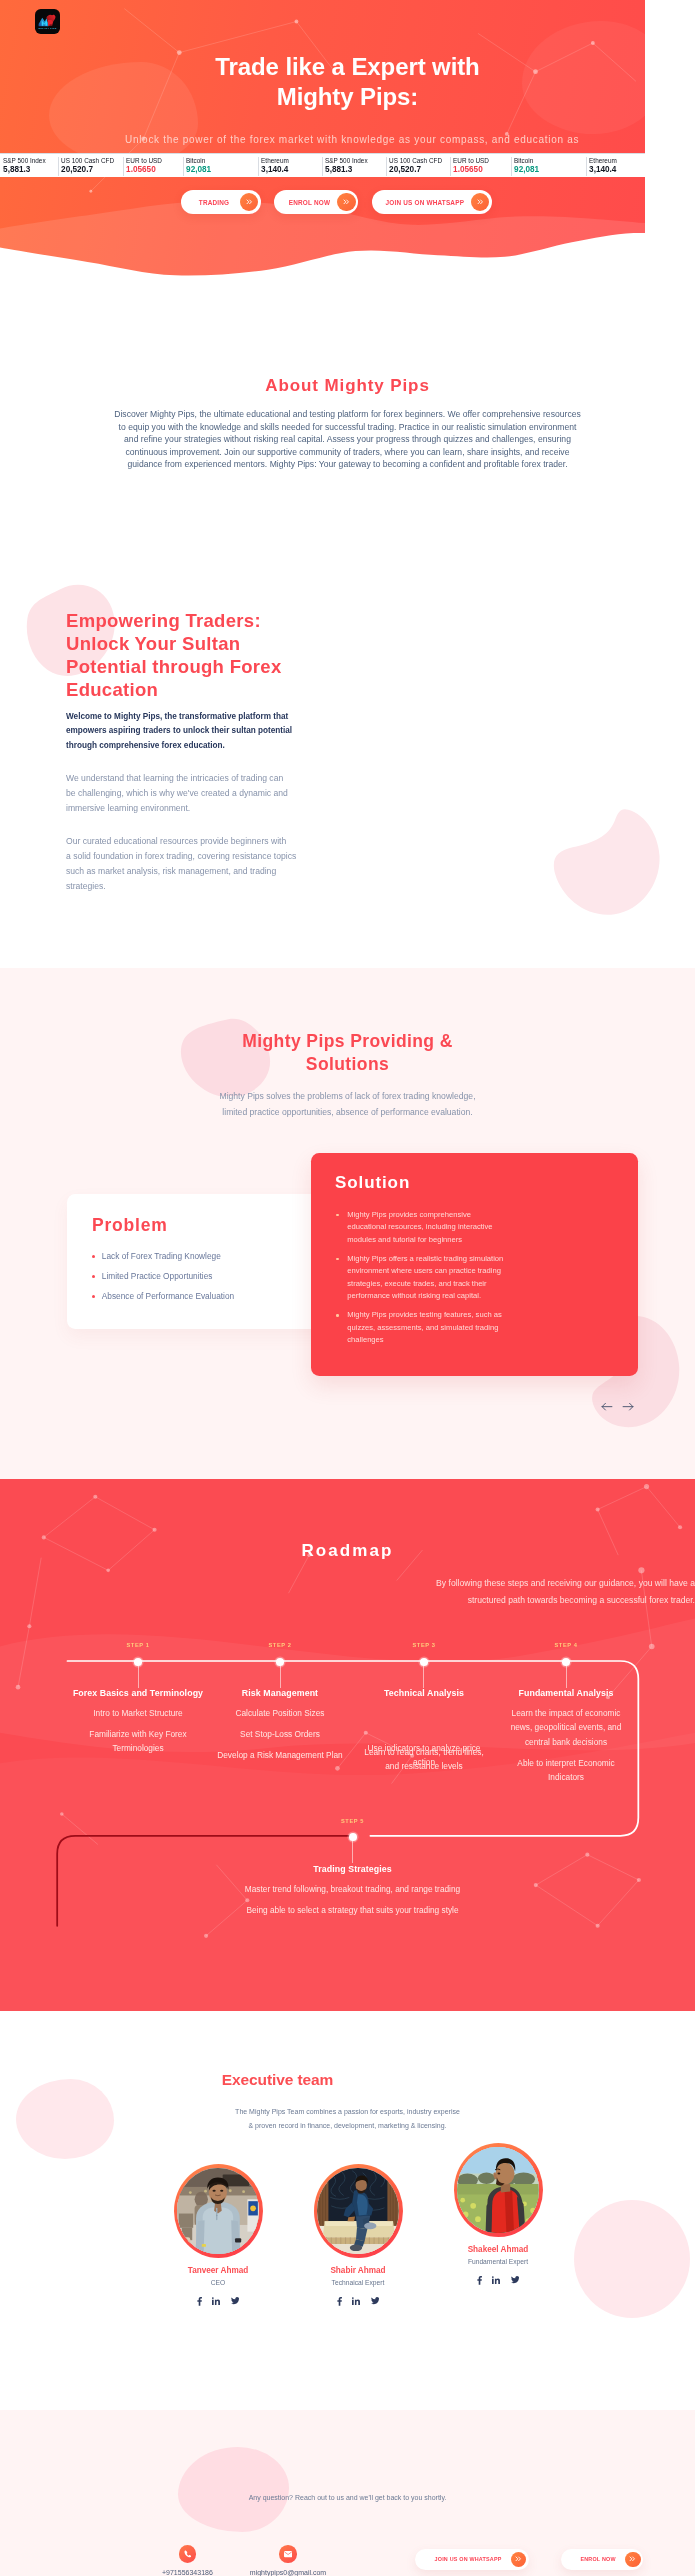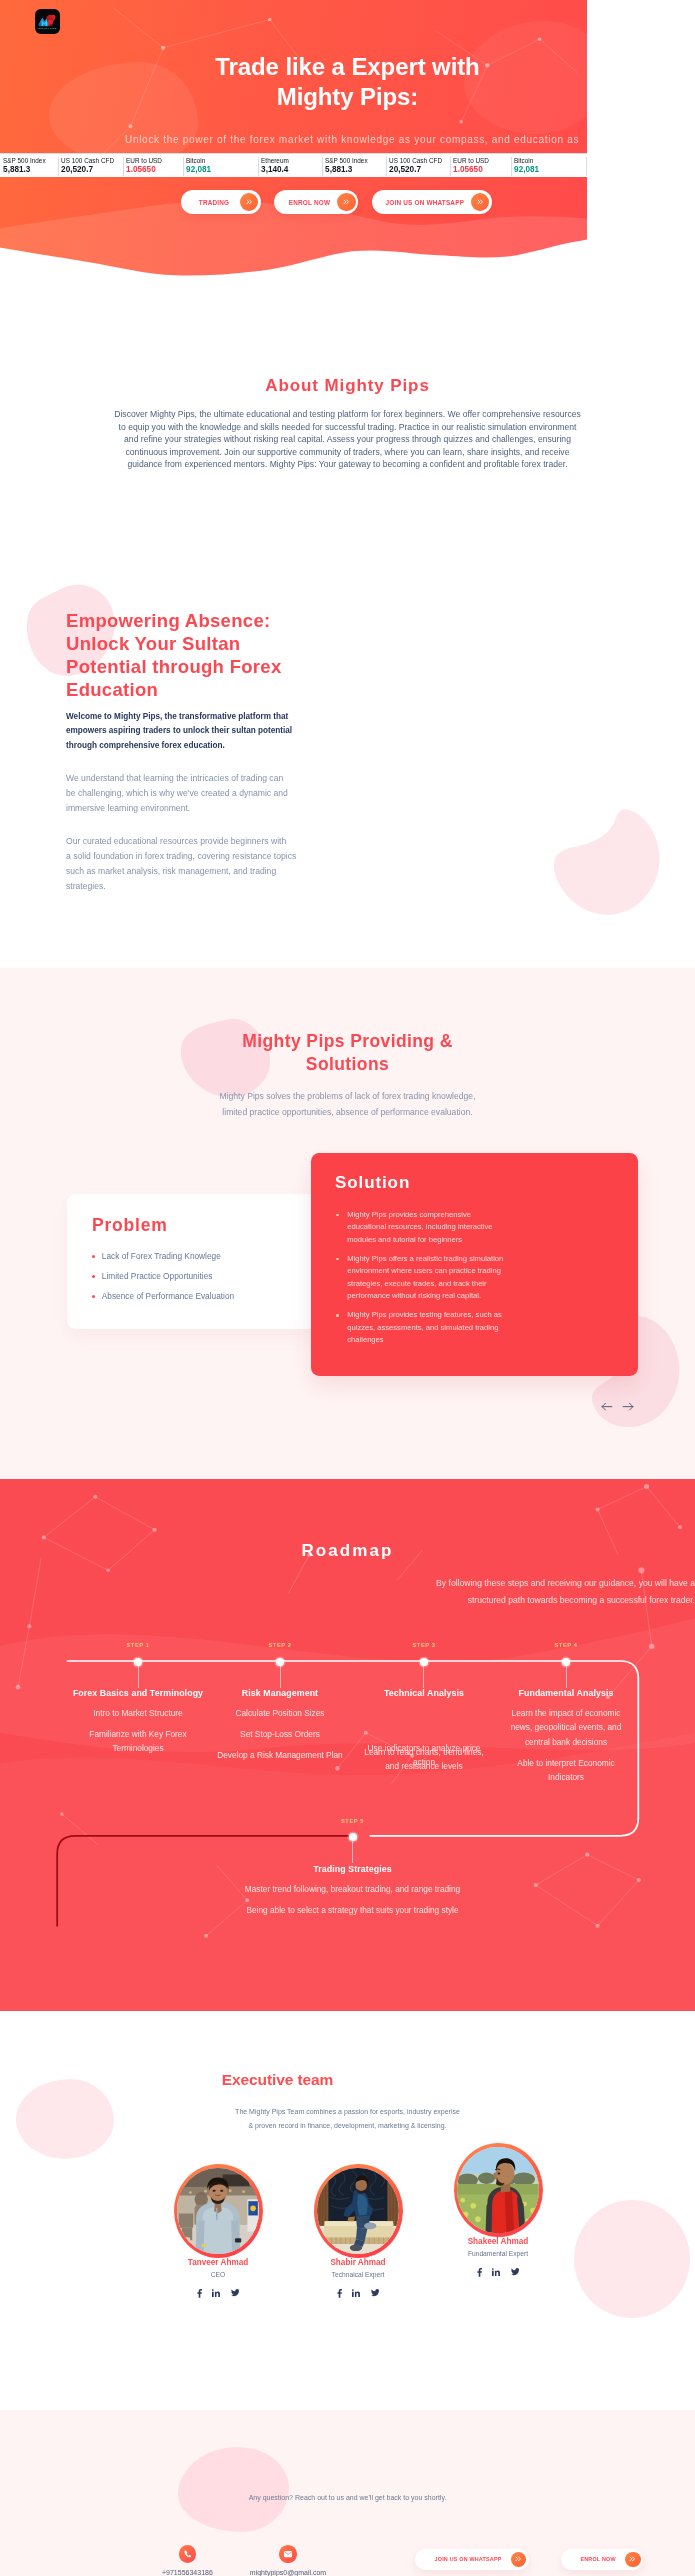--- a/index.html
+++ b/index.html
@@ -1,21 +1,21 @@
 <!DOCTYPE html>
 <html style="font-size:8.2px"><head>
 <meta charset="utf-8">
 <title>Mighty Pips</title>
 <style>
 *{margin:0;padding:0;box-sizing:border-box}
 html{width:695px}
 body{width:695px;font-family:"Liberation Sans",sans-serif;background:#fff;-webkit-font-smoothing:antialiased}
 #page{position:relative;width:695px;overflow:hidden}
 
-.hero{position:relative;width:587px;height:281px;overflow:hidden;background:linear-gradient(100deg,#FF6A3C 0%,#FF5A45 40%,#FF4B4B 100%)}
+.hero{position:relative;width:645px;height:281px;overflow:hidden;background:linear-gradient(100deg,#FF6A3C 0%,#FF5A45 40%,#FF4B4B 100%)}
 .hero-net{position:absolute;inset:0;pointer-events:none}
 .hero-blob{position:absolute;left:49px;top:62px;width:149px;height:103px;background:rgba(255,255,255,.08);border-radius:62% 38% 44% 56%/52% 60% 40% 48%}
 .hero-blob2{position:absolute;right:-20.6px;top:20.6px;width:144px;height:113px;background:rgba(255,255,255,.055);border-radius:55% 45% 50% 50%/55% 45% 55% 45%}
 .logo{position:absolute;left:35px;top:9.3px;width:25px;height:25px;border-radius:5.7px;background:#080809;display:flex;align-items:center;justify-content:center;overflow:hidden;z-index:6}
 .hero-title{position:absolute;top:52px;left:0;width:695px;text-align:center;color:#fff;font-size:24px;line-height:30px;font-weight:700;letter-spacing:-0.1px;z-index:4}
 .hero-sub{position:absolute;top:133px;left:4.6px;width:695px;text-align:center;color:#FFCFC6;font-size:10px;line-height:13.4px;font-weight:400;letter-spacing:0.7px;z-index:4}
 .social-rail{position:absolute;left:647px;top:94px;width:26px;height:70px;border-radius:13px;background:rgba(255,255,255,.20);display:flex;flex-direction:column;align-items:center;padding:14.4px 0;gap:11.3px;z-index:7}
 .social-rail svg{display:block}
 
 .ticker{position:absolute;top:153px;left:0;width:695px;height:24px;background:#fff;z-index:8;display:flex;overflow:hidden;border-top:0.5px solid #D9DDE3}
@@ -77,21 +77,21 @@
 .stem{position:absolute;width:0.5px;background:rgba(255,255,255,.55);z-index:6}
 
 .team{position:static;width:695px;height:399px;background:#fff}
 .team-blob{position:absolute;left:15.5px;top:2079px;width:98px;height:80px;background:#FFE8EC;border-radius:56% 44% 50% 50%/50% 52% 48% 50%}
 .team-blob2{position:absolute;left:574px;top:2200px;width:116px;height:118px;background:#FFE8EC;border-radius:50%}
 .team h2{position:absolute;top:2071px;left:0;width:555px;text-align:center;font-size:15.5px;font-weight:700;color:#FB4E53;z-index:3;letter-spacing:-0.1px}
 .team .sub{position:absolute;top:2105px;left:0;width:695px;text-align:center;font-size:7px;line-height:14px;color:#6B7A94;z-index:3}
 .member{position:absolute;width:134px;text-align:center;z-index:4}
 .ava{width:89px;height:94px;border-radius:50%;margin:0 auto;padding:3.6px;background:linear-gradient(160deg,#FF8A4C 0%,#FF5C44 45%,#FC3B4B 100%)}
 .ava-in{width:100%;height:100%;border-radius:50%;overflow:hidden;position:relative;background:#d8dde4}
-.mname{margin-top:0;font-size:8.2px;font-weight:700;color:#FB4E53}
+.mname{margin-top:8px;font-size:8.2px;font-weight:700;color:#FB4E53}
 .mrole{margin-top:3.6px;font-size:6.7px;color:#66748D}
 .msoc{margin-top:11.3px;display:flex;justify-content:center;gap:10.3px;color:#2D3A5C}
 .msoc span{cursor:pointer;display:flex}
 
 .contact{position:static;width:695px;height:435px;background:#FFF4F4}
 .contact-blob{position:absolute;left:178px;top:2447px;width:111px;height:85px;background:#FFDDE3;border-radius:54% 46% 42% 58%/56% 48% 52% 44%}
 .contact h2{position:absolute;top:2458px;left:0;width:695px;text-align:center;font-size:15.5px;font-weight:700;color:#FB4E53;z-index:3;letter-spacing:-0.1px}
 .contact .sub{position:absolute;top:2494px;left:0;width:695px;text-align:center;font-size:7px;color:#6B7A94;z-index:3}
 .cinfo{position:absolute;top:2545px;left:162px;display:flex;gap:37px;z-index:4}
 .cinfo .it{text-align:center}
@@ -240,21 +240,21 @@
 </section>
 
 <section class="emp">
   <svg class="emp-blob" viewBox="0 0 205 185">
         <path d="M72 10 C108 -8 150 4 168 38 C188 76 176 122 146 152 C118 180 78 188 48 168 C16 146 2 104 8 66 C14 34 40 26 72 10 Z" fill="#FDE3E7"></path>
       </svg>
   <svg class="emp-blob2" viewBox="0 0 216 207">
         <path d="M148 2 C182 6 212 46 215 92 C218 146 180 198 128 206 C74 214 26 176 12 128 C4 98 14 84 46 76 C88 66 114 56 128 24 C134 8 140 1 148 2 Z" fill="#FDE7EB"></path>
       </svg>
   <div class="emp-inner">
-    <h2><span>Empowering Absence:</span><br><span>Unlock Your Sultan</span><br><span>Potential through Forex</span><br><span>Education</span></h2>
+    <h2><span>Empowering Traders:</span><br><span>Unlock Your Sultan</span><br><span>Potential through Forex</span><br><span>Education</span></h2>
     <p class="lead"><span>Welcome to Mighty Pips, the transformative platform that</span><br><span>empowers aspiring traders to unlock their sultan potential</span><br><span>through comprehensive forex education.</span></p>
     <p class="para"><span>We understand that learning the intricacies of trading can</span><br><span>be challenging, which is why we've created a dynamic and</span><br><span>immersive learning environment.</span></p>
     <p class="para"><span>Our curated educational resources provide beginners with</span><br><span>a solid foundation in forex trading, covering resistance topics</span><br><span>such as market analysis, risk management, and trading</span><br><span>strategies.</span></p>
   </div>
 </section>
 
 <section class="prov">
   <svg class="prov-blob" viewBox="0 0 187 151">
         <path d="M96 2 C128 -4 156 22 170 52 C186 86 176 122 142 142 C110 162 70 156 42 134 C10 110 -4 72 8 44 C20 18 62 10 96 2 Z" fill="#FCDCE2"></path>
       </svg>

